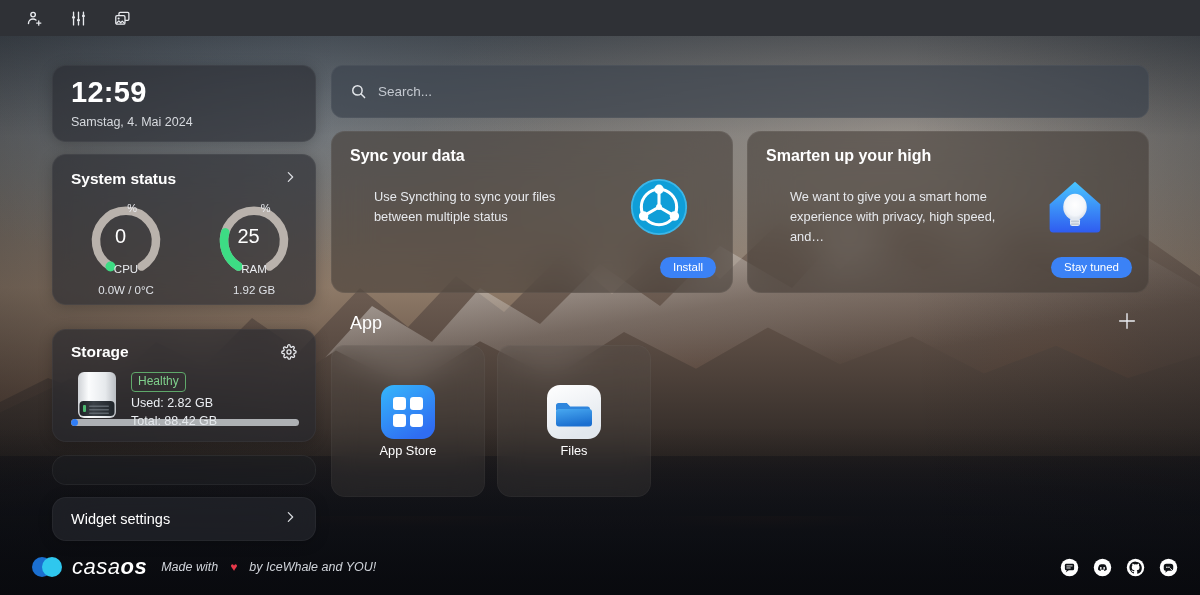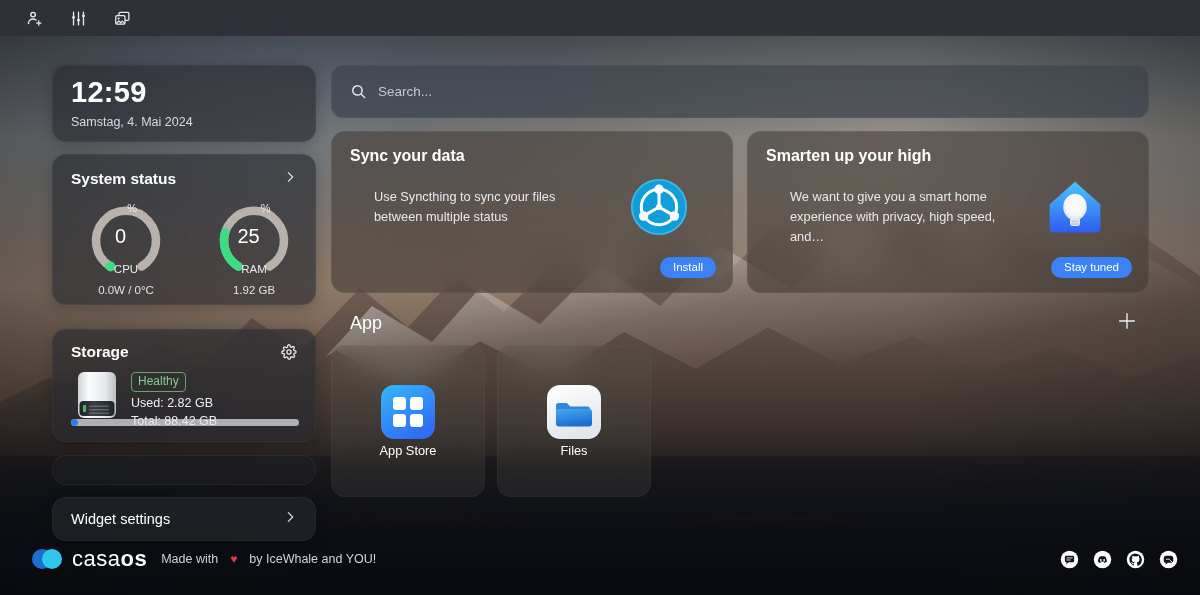--- a/index.html
+++ b/index.html
@@ -199,23 +199,24 @@
     background:rgba(90,86,84,.22);
     -webkit-backdrop-filter:blur(14px); backdrop-filter:blur(14px);
     display:flex; flex-direction:column; align-items:center; justify-content:center;
     cursor:pointer; border:1px solid rgba(255,255,255,.03);
   }
   .app-icon{ width:54px; height:54px; }
   .app-label{ font-size:12.8px; color:#fff; margin-top:4px; }
 
   
   #footer{
-    position:absolute; left:0; bottom:16px; width:1200px; height:40px;
+    position:absolute; left:0; bottom:8px; width:1200px; height:40px;
     display:flex; align-items:center; z-index:20;
     padding:0 22px 0 30px;
+    font-style:italic;
   }
   #brand{ display:flex; align-items:center; gap:8px; }
   #brand-logo{ width:34px; height:22px; }
   #brand-name{ font-size:22px; color:#fff; letter-spacing:.5px; font-weight:300; }
   #brand-name b{ font-weight:700; }
   #made-with{ font-size:12.5px; color:#cfd3d9; margin-left:14px; display:flex; align-items:center; gap:12px; }
   #heart{ color:#e8394a; font-size:12px; }
   #socials{ margin-left:auto; display:flex; gap:14px; align-items:center; }
   .social{ width:19px; height:19px; cursor:pointer; }
 </style>

